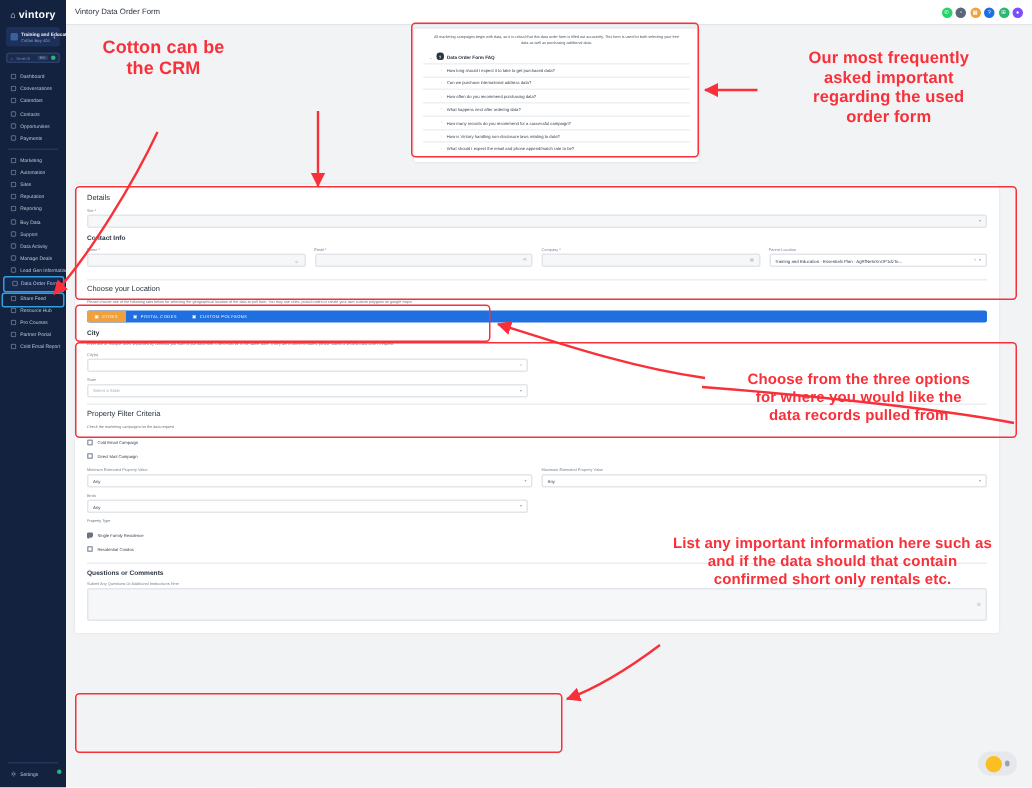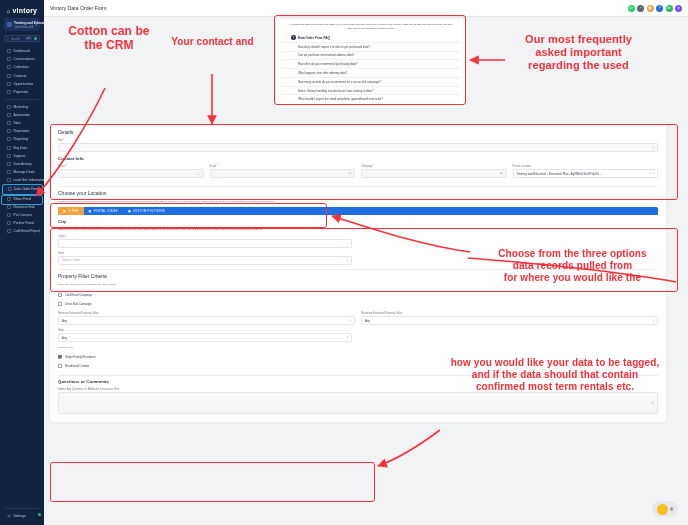--- a/index.html
+++ b/index.html
@@ -570,29 +570,29 @@
   <path d="M468,258 C 560,265 640,275 676,282" stroke="#f8303a" stroke-width="1.6" fill="none"></path>
 
   <path d="M440,430 C 420,445 400,458 378,466" stroke="#f8303a" stroke-width="1.6" fill="none" marker-end="url(#ah)"></path>
 </svg>
 
 <div class="anno" style="left:44px; top:24px; width:130px; font-size:12px; color:#f8303a;">
     <div>Cotton can be</div>
     <div>the CRM</div>
   </div>
 <div class="anno" style="left:145px; top:36px; width:135px; font-size:10px;">
-    <div>Your contact and</div>
-  </div>
-<div class="anno" style="left:491px; top:33px; width:175px; font-size:11px;">
+  </div>
+<div class="anno" style="left:505px; top:33px; width:175px; font-size:11px;">
     <div>Our most frequently</div>
     <div>asked important</div>
     <div>regarding the used</div>
+    <div>order form</div>
   </div>
 <div class="anno" style="left:465px; top:248px; width:215px; font-size:10px;">
     <div>Choose from the three options</div>
+    <div>for where you would like the</div>
     <div>data records pulled from</div>
-    <div>for where you would like the</div>
   </div>
 <div class="anno" style="left:424px; top:357px; width:262px; font-size:10px;">
-    <div>how you would like your data to be tagged,</div>
+    <div>List any important information here such as</div>
     <div>and if the data should that contain</div>
-    <div>confirmed most term rentals etc.</div>
+    <div>confirmed short only rentals etc.</div>
   </div>
 
 </body></html>

